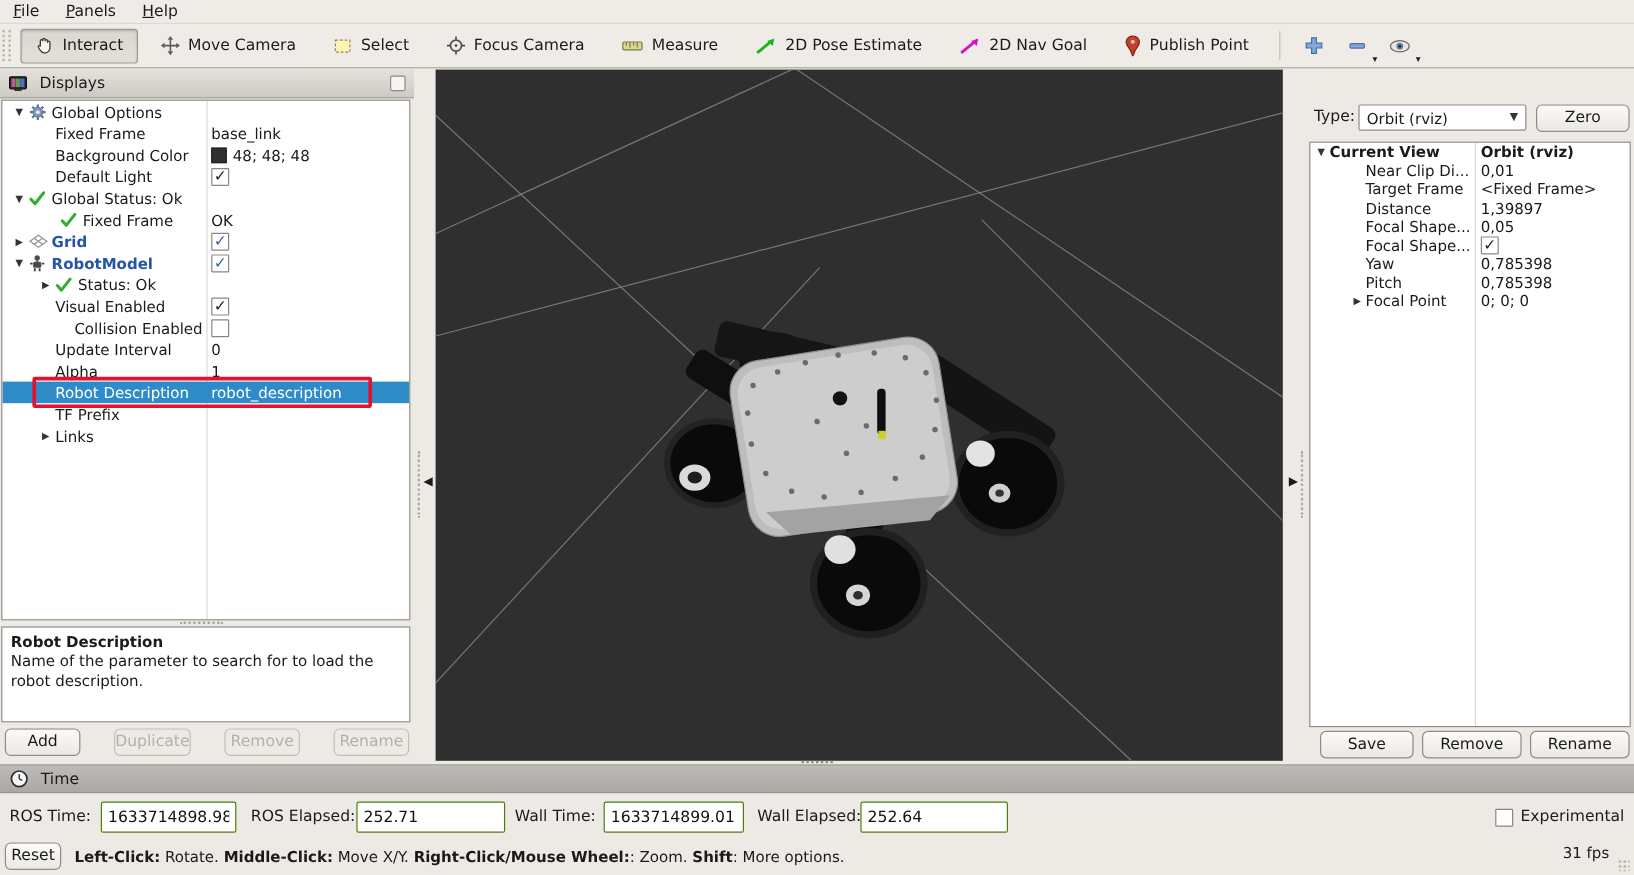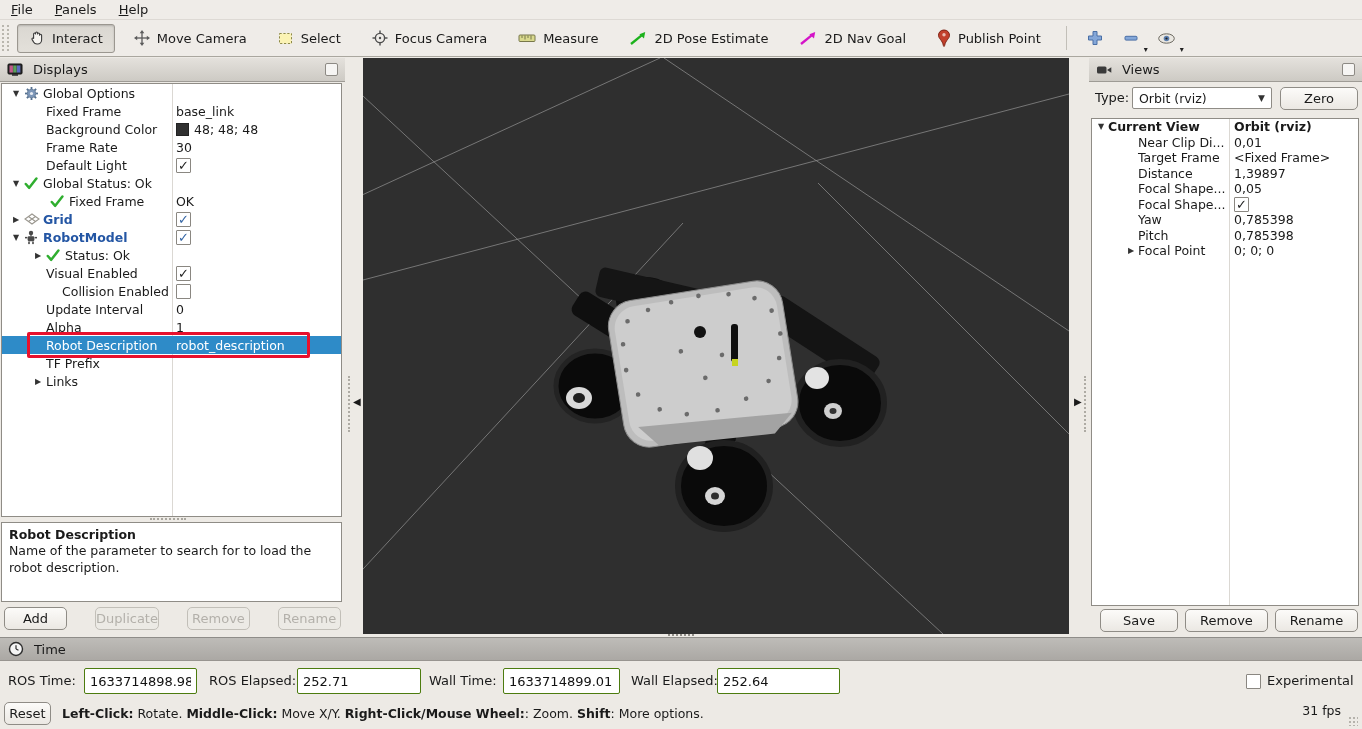--- a/index.html
+++ b/index.html
@@ -278,28 +278,20 @@
             <span>base_link</span>
           </div>
         </div>
         <div class="trow">
           <div class="ncol" style="padding-left: 44px;">
             <span>Background Color</span>
           </div>
           <div class="vcol">
             <span class="swatch" style="background: rgb(48, 48, 48);"></span>
             <span>48; 48; 48</span>
-          </div>
-        </div>
-        <div class="trow">
-          <div class="ncol" style="padding-left: 44px;">
-            <span>Frame Rate</span>
-          </div>
-          <div class="vcol">
-            <span>30</span>
           </div>
         </div>
         <div class="trow">
           <div class="ncol" style="padding-left: 44px;">
             <span>Default Light</span>
           </div>
           <div class="vcol">
             <span class="cb">✓</span>
           </div>
         </div>
@@ -516,30 +508,20 @@
       </g>
       <circle cx="337" cy="274" r="6" fill="#121212"></circle>
       <rect x="368" y="266" width="7" height="38" rx="3" fill="#0e0e0e"></rect>
       <rect x="369" y="301" width="6" height="7" fill="#c6d41f"></rect>
     </g>
   </svg>
 </div>
 <div id="viewport-handle"></div>
 
 <div id="views-panel">
-  <div class="panel-header">
-    <span class="ricon">
-        <svg width="16" height="12" viewBox="0 0 16 12">
-          <rect x="1" y="2.5" width="9.5" height="7" rx="1.5" fill="#3a3a3a"></rect>
-          <path d="M11 6 L15.3 3.2 V8.8Z" fill="#3a3a3a"></path>
-        </svg>
-      </span>
-    <span>Views</span>
-    <span class="phbtn"></span>
-  </div>
   <span id="views-type-label">Type:</span>
   <div id="views-type-combo">
     <span>Orbit (rviz)</span>
     <span class="dd">▼</span>
   </div>
   <button class="btn" id="views-zero-btn">Zero</button>
   <div id="views-tree">
     <div class="colsep"></div>
     <div id="views-rows">
         <div class="vrow">

